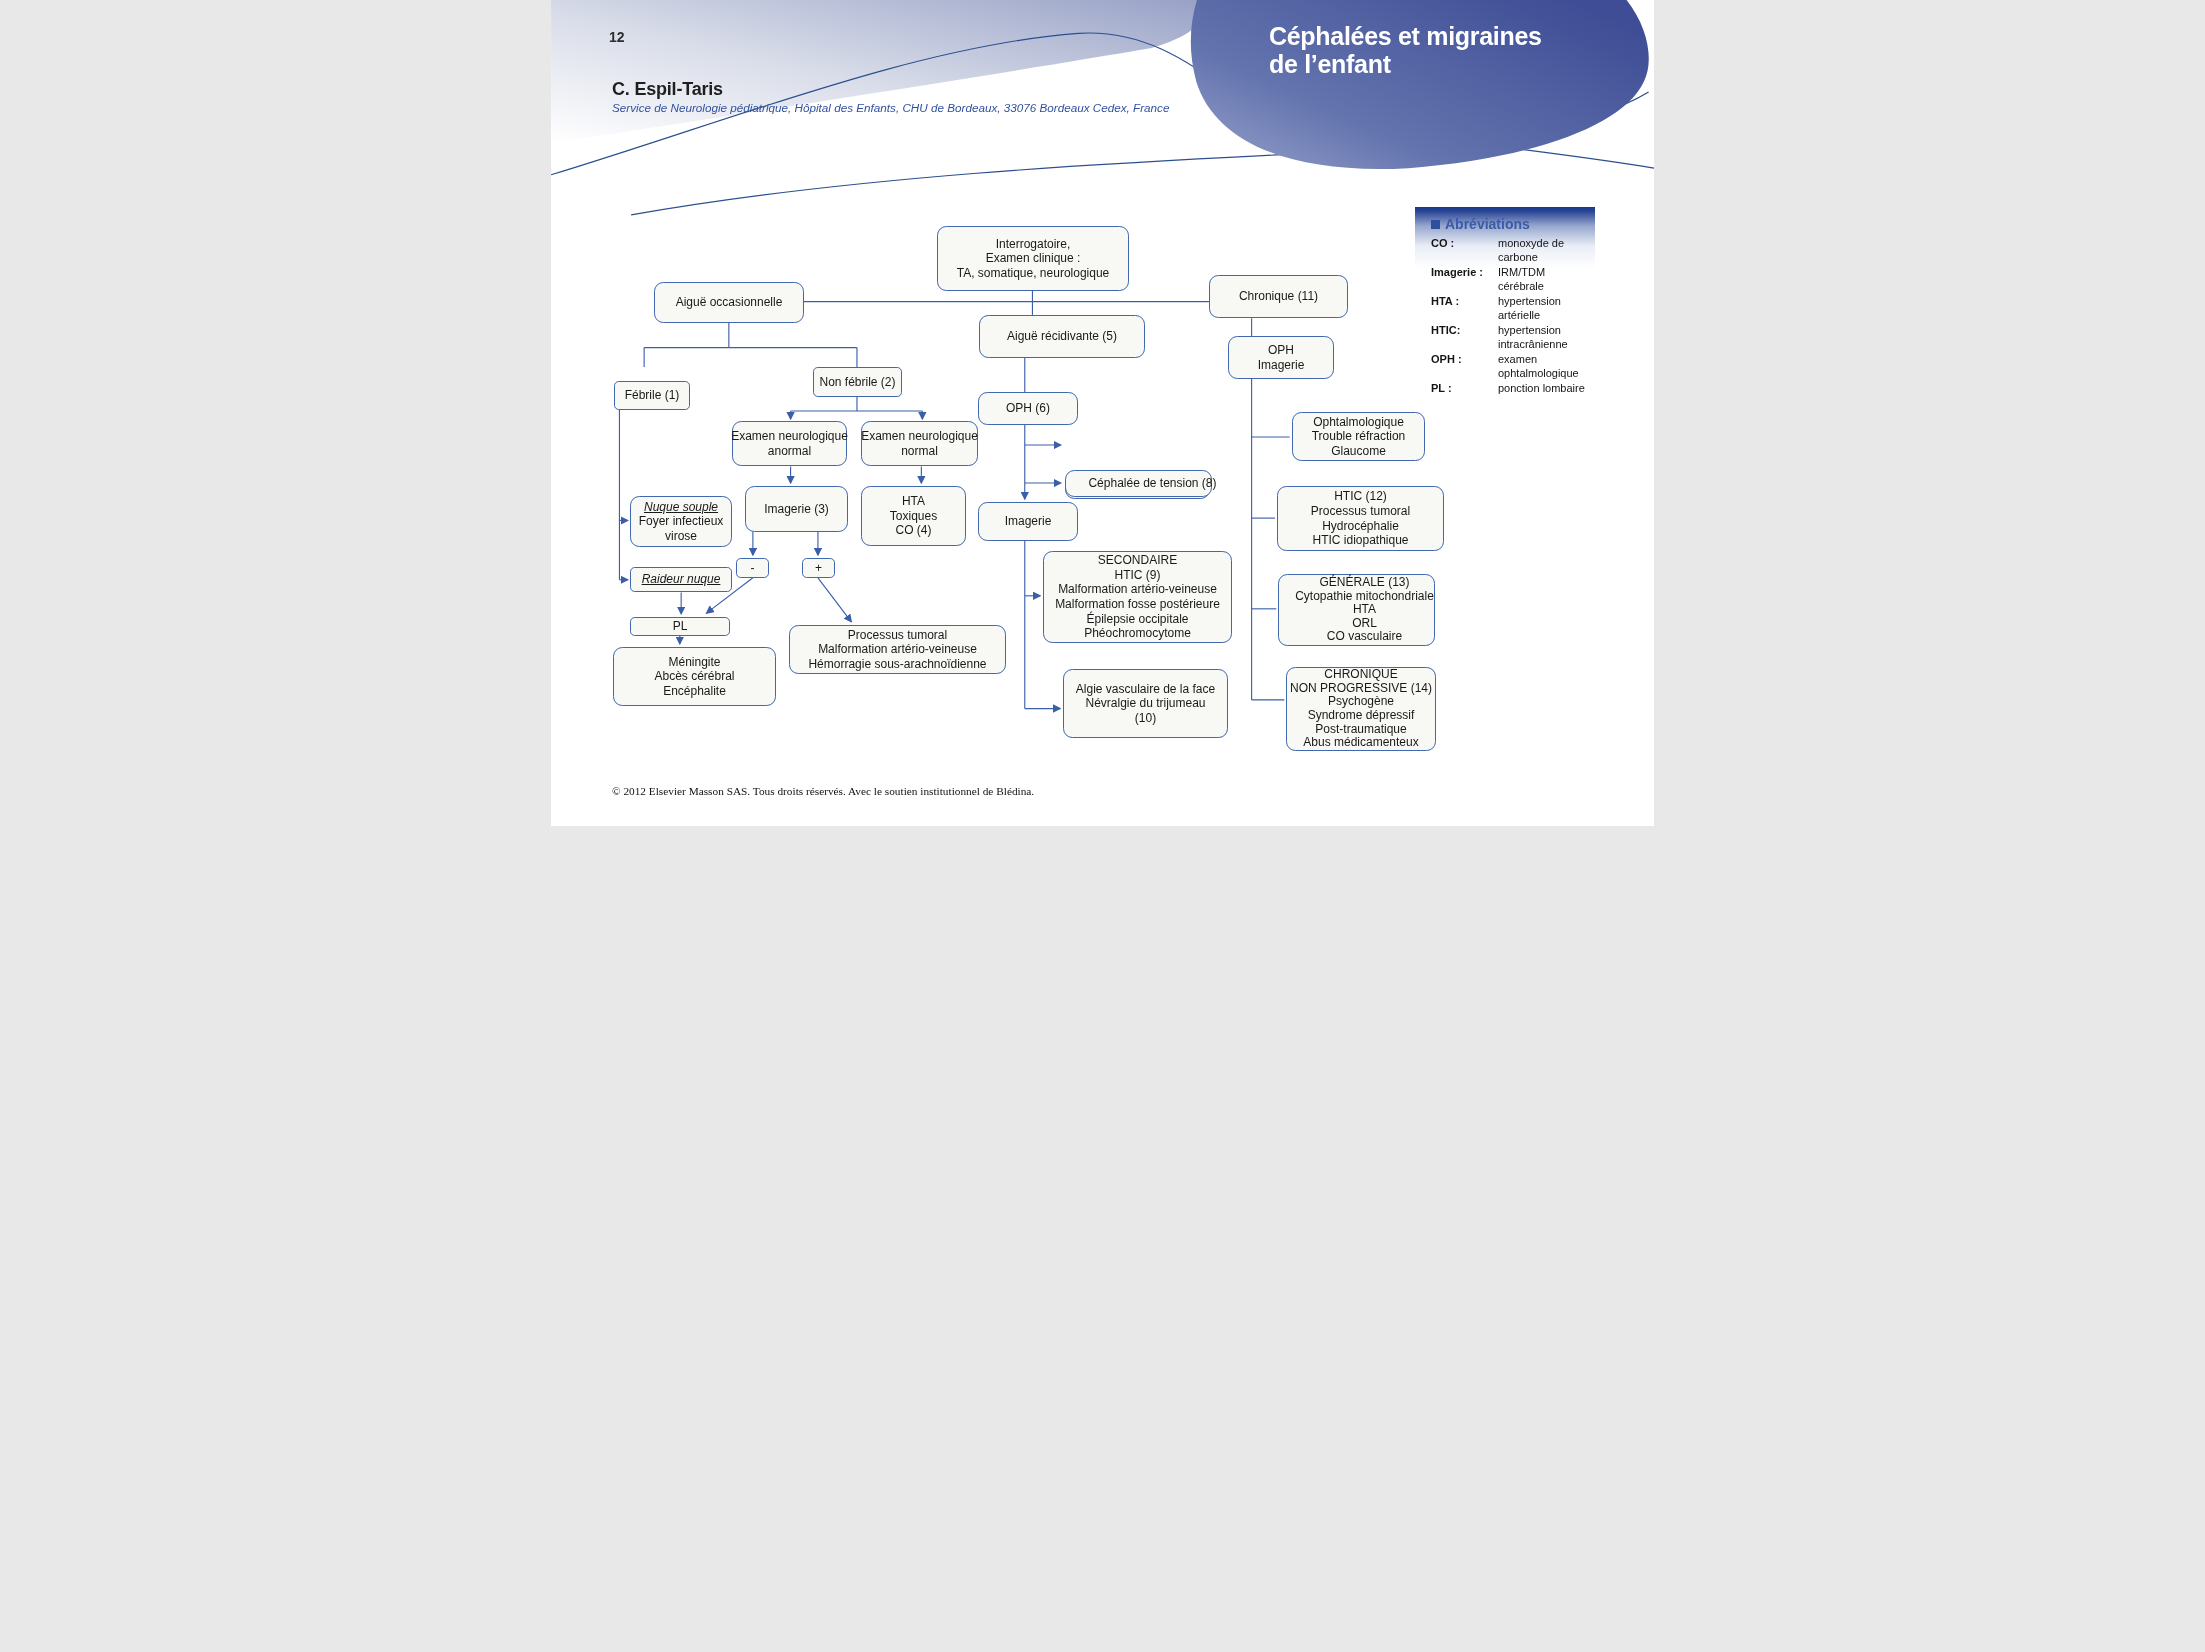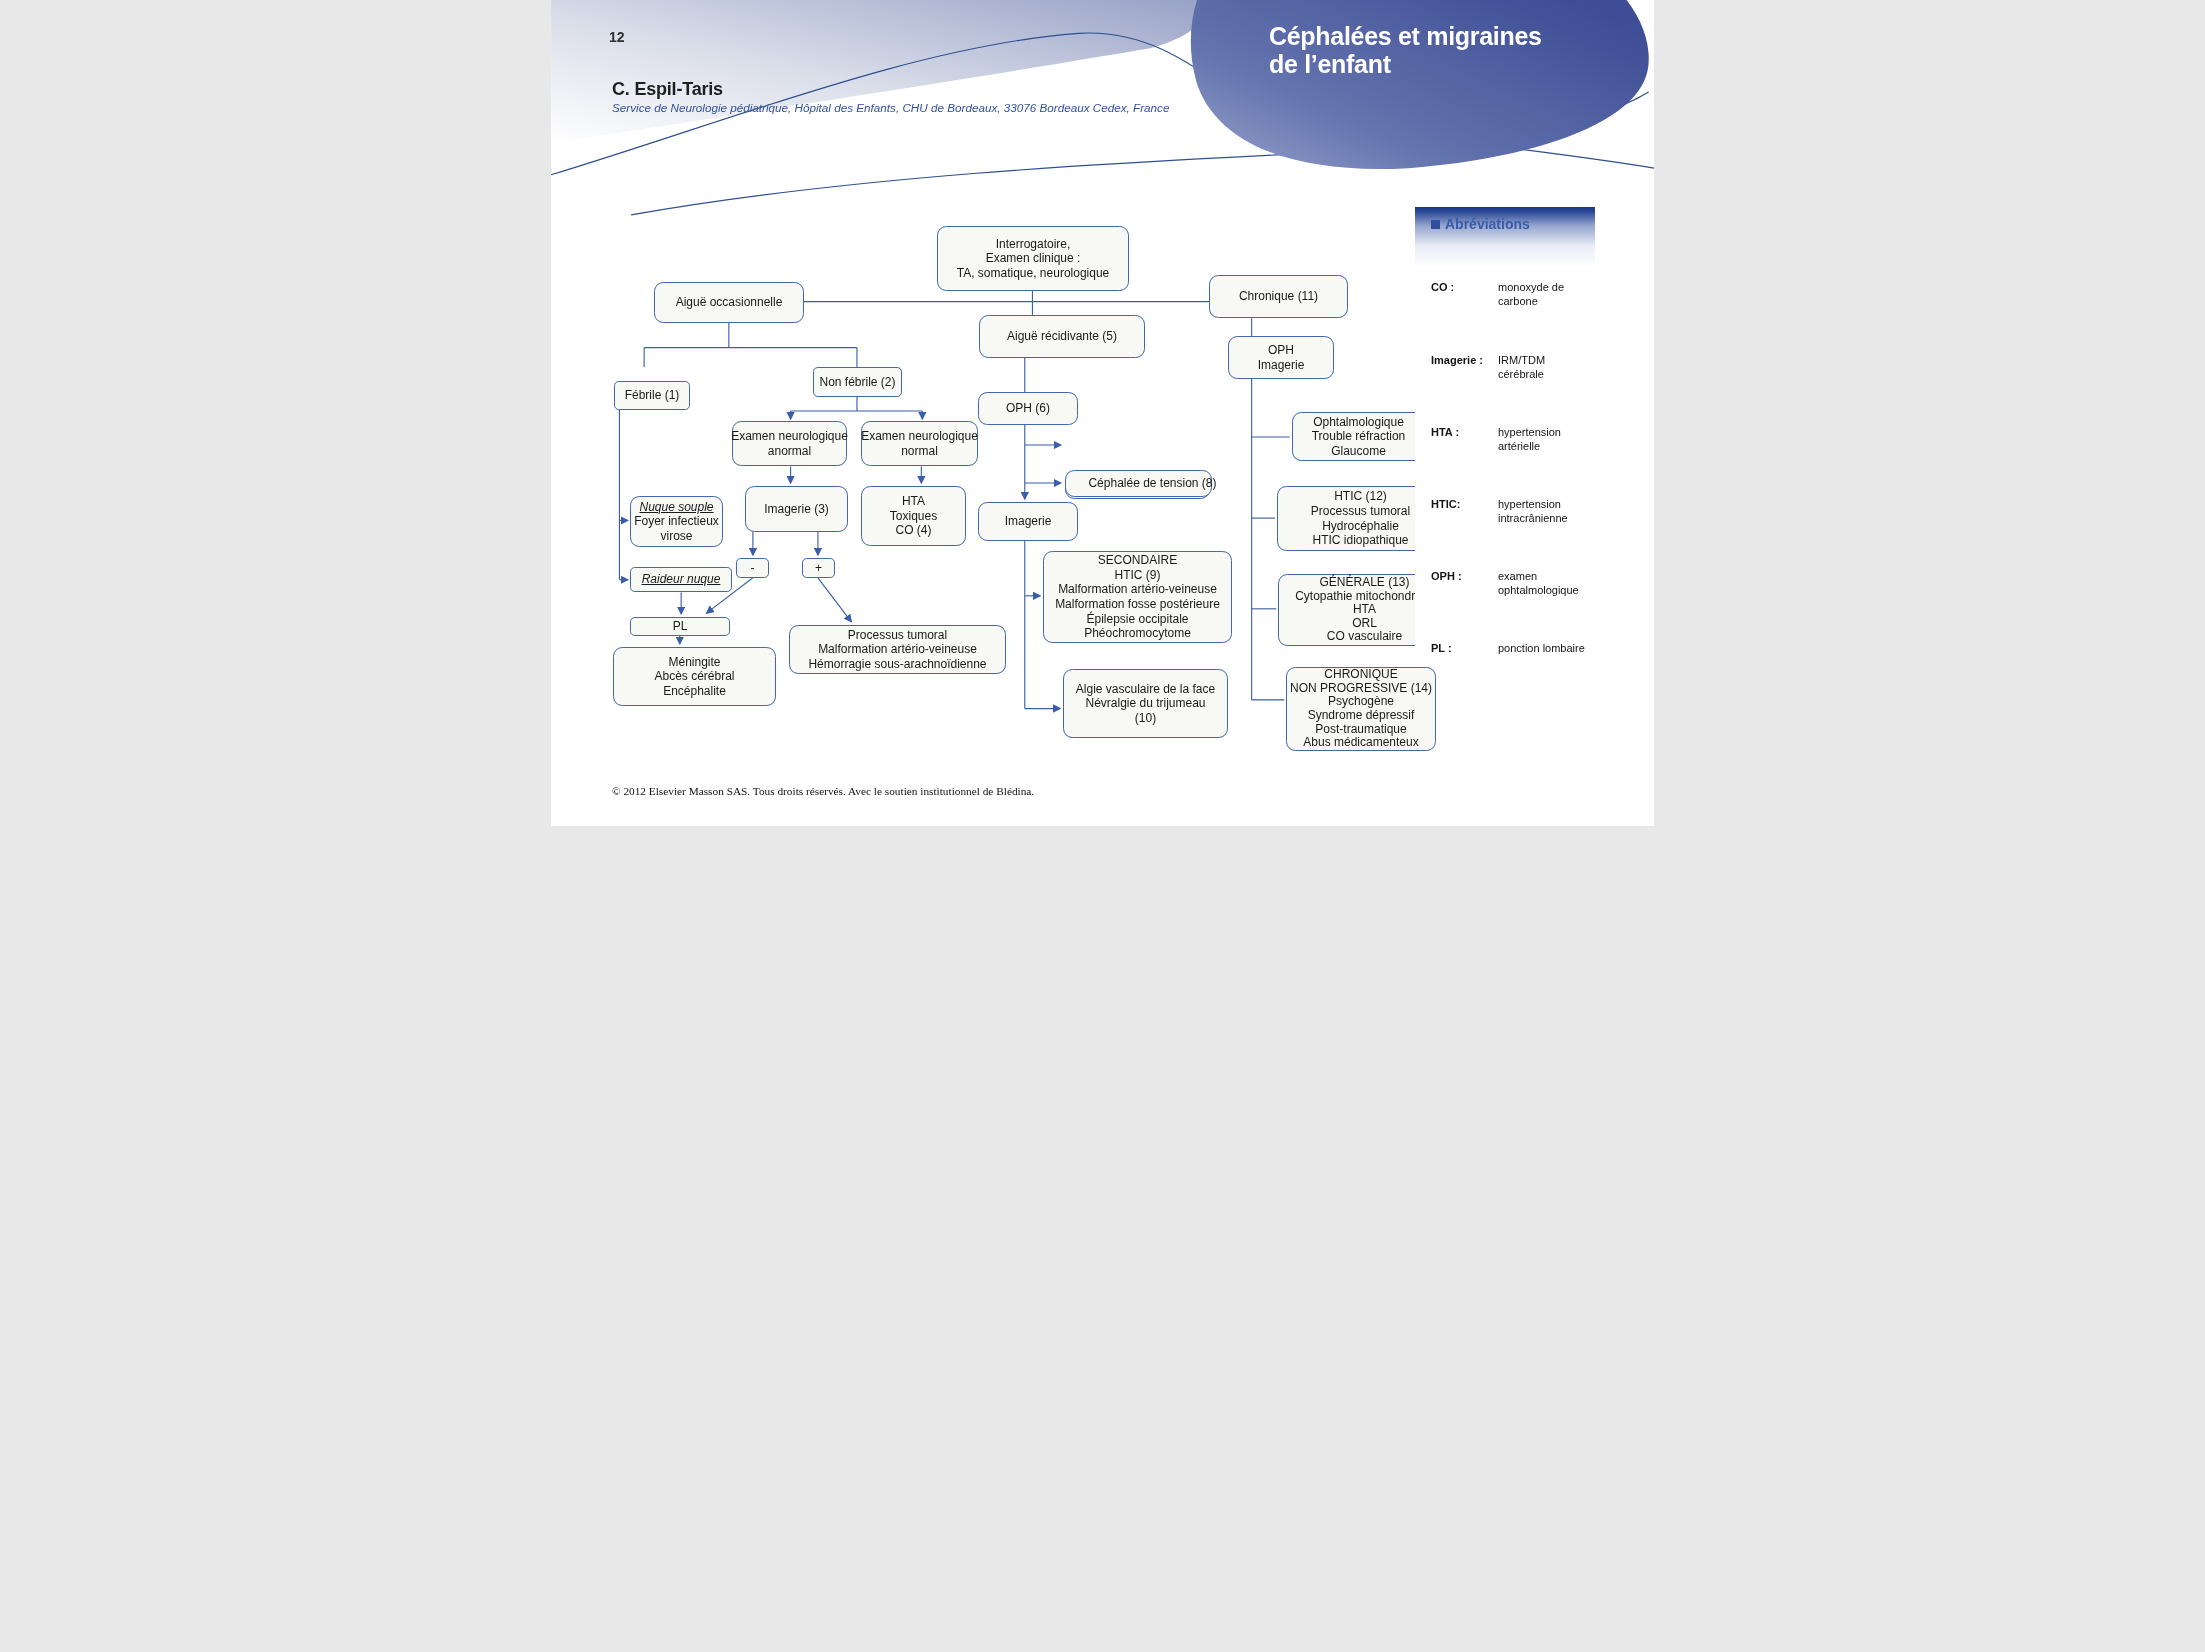--- a/index.html
+++ b/index.html
@@ -27,21 +27,21 @@
   .node.r8{border-radius:4.7px;}
   .node.tight{line-height:1.13;}
   .node.first-ui div:first-child{font-style:italic;text-decoration:underline;}
 
   .abbrev{position:absolute;left:864px;top:207px;width:180px;z-index:2;
     background:linear-gradient(to bottom,#16368a 0px,#2c4998 4.7px,#95a5cd 18.7px,#e9edf6 39px,#ffffff 61px,#ffffff 100%);
     padding:6.7px 0 4px 0;}
   .abbrev-head{display:flex;align-items:center;gap:5.3px;padding:2.7px 0 4px 16px;
     color:#3a5ba8;font-size:14px;font-weight:bold;}
   .abbrev-head .sq{display:inline-block;width:8.7px;height:8.7px;background:#2f4f9e;}
-  .arow{display:flex;padding-left:16px;font-size:11px;line-height:1.28;color:#141414;margin-bottom:0.7px;margin-top:44px;}
+  .arow{display:flex;padding-left:16px;font-size:11px;line-height:1.28;color:#141414;margin-bottom:0.7px;}
   .arow .term{flex:0 0 67px;font-weight:bold;}
   .arow .def{flex:1 1 auto;max-width:95px;}
 
   .copyright{position:absolute;left:61px;top:785px;z-index:3;
     font-family:"Liberation Serif","DejaVu Serif",serif;font-size:11.3px;color:#111111;}
 </style>
 </head>
 <body>
 
 <div class="page">
@@ -156,21 +156,21 @@
       <div>Migraine (7)</div>
     </div>
   <div class="node" style="left:741px;top:412px;width:133px;height:49px;">
       <div>Ophtalmologique</div>
       <div>Trouble réfraction</div>
       <div>Glaucome</div>
     </div>
   <div class="node" style="left:514px;top:470px;width:147px;height:27px;padding-left:28px;">
       <div>Céphalée de tension (8)</div>
     </div>
-  <div class="node first-ui" style="left:79px;top:496px;width:93px;height:51px;">
+  <div class="node first-ui" style="left:79px;top:496px;width:102px;height:51px;">
       <div>Nuque souple</div>
       <div>Foyer infectieux</div>
       <div>virose</div>
     </div>
   <div class="node" style="left:194px;top:486px;width:103px;height:46px;">
       <div>Imagerie (3)</div>
     </div>
   <div class="node" style="left:310px;top:486px;width:105px;height:60px;">
       <div>HTA</div>
       <div>Toxiques</div>

